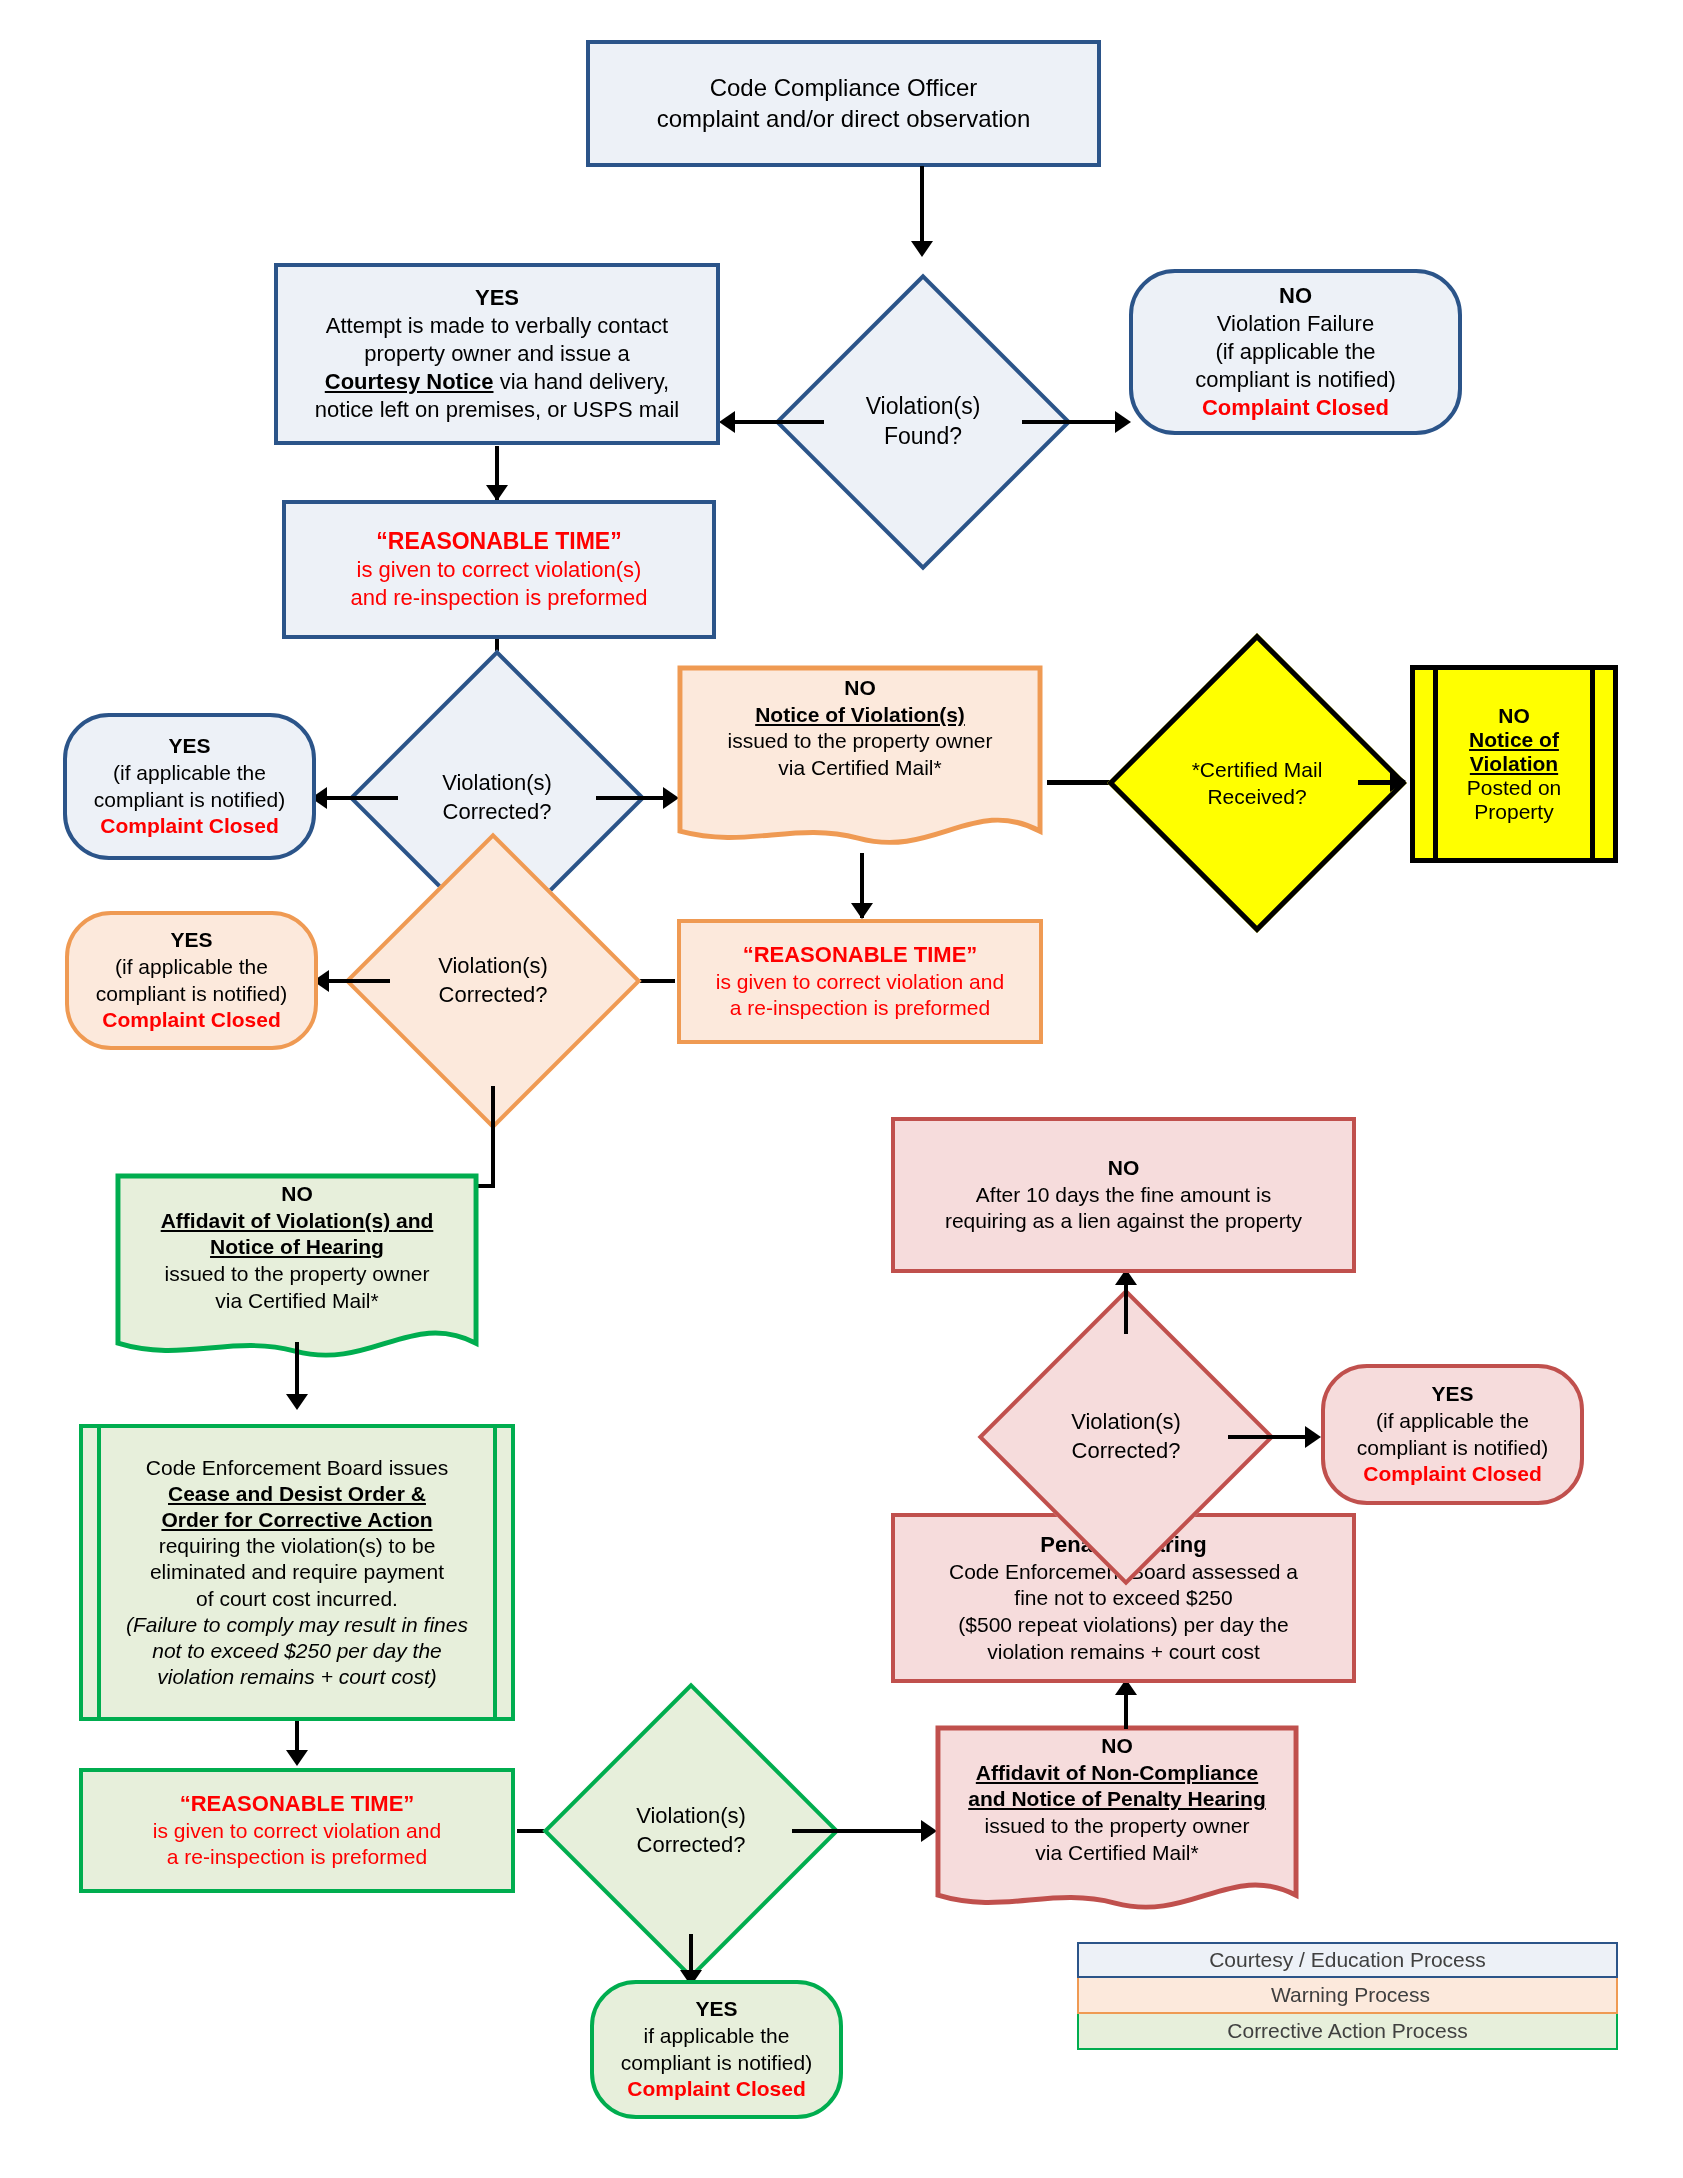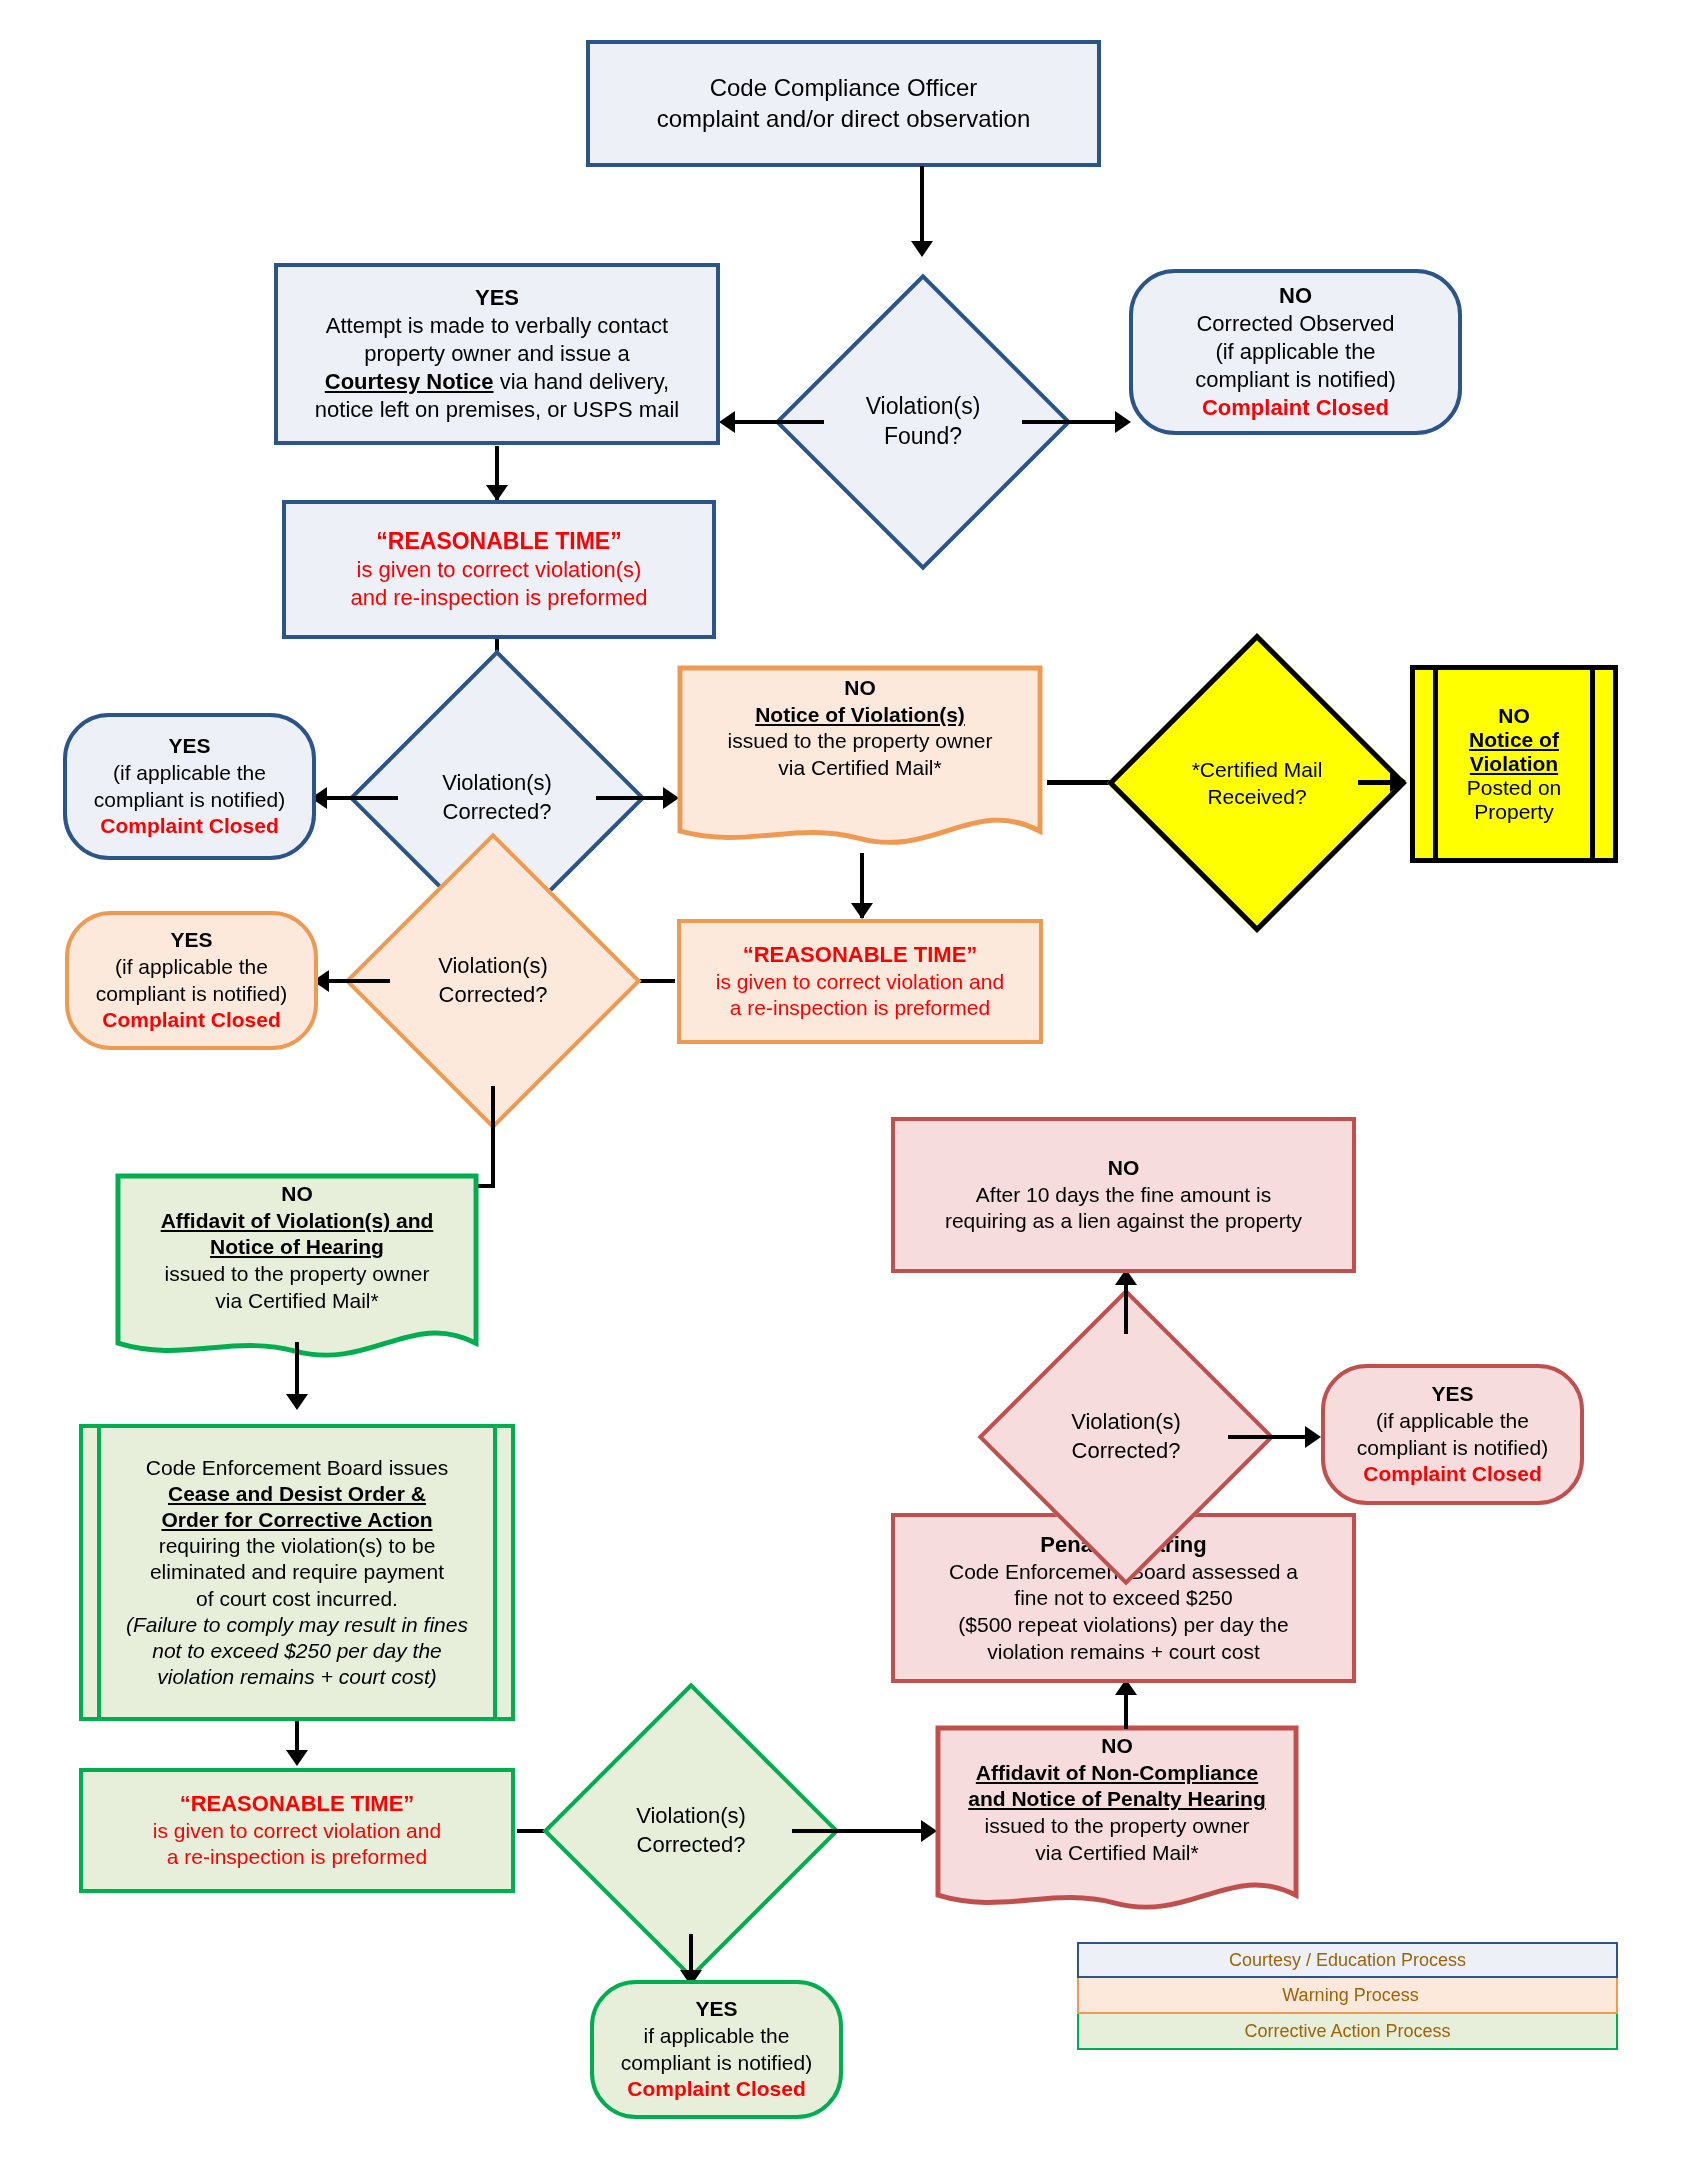--- a/index.html
+++ b/index.html
@@ -50,21 +50,21 @@
   .arw.right{border-top:11px solid transparent;border-bottom:11px solid transparent;border-left:16px solid #000;}
 
   .red-t{color:#ff0000;font-weight:bold;}
   .red-n{color:#ff0000;}
   .b{font-weight:bold;}
   .u{text-decoration:underline;font-weight:bold;}
   .i{font-style:italic;}
 
   
   #legend{position:absolute;left:1088;top:1942px;width:541px;}
-  .lrow{box-sizing:border-box;height:36px;display:flex;align-items:center;justify-content:center;font-size:18px;color:#a16207;}
+  .lrow{box-sizing:border-box;height:36px;display:flex;align-items:center;justify-content:center;font-size:21px;color:#404040;}
   .lrow.l1{background:#edf1f7;border:2px solid #2b5489;}
   .lrow.l2{background:#fce9dc;border:2px solid #ef9a53;border-top:none;padding-left:6px;}
   .lrow.l3{background:#e7efdb;border:2px solid #00ad4f;border-top:none;}
   .lrow.l4{background:#f6dcdc;border:2px solid #c0504d;border-top:none;}
 </style>
 </head>
 <body>
 
 <div id="stage">
 
@@ -101,21 +101,21 @@
       <div>property owner and issue a</div>
       <div><span class="u">Courtesy Notice</span>
            <span>via hand delivery,</span></div>
       <div>notice left on premises, or USPS mail</div>
     </div>
   </div>
 
   <div class="node oval blue" style="left:1129px;top:269px;width:333px;height:166px;">
     <div class="txt" style="font-size:22px;">
       <div class="b">NO</div>
-      <div>Corrected Observed</div>
+      <div>Violation Failure</div>
       <div>(if applicable the</div>
       <div>compliant is notified)</div>
       <div class="red-t">Complaint Closed</div>
     </div>
   </div>
 
   <div class="ln" style="left:495px;top:446px;width:4px;height:59px;"></div>
   <div class="arw down" style="left:486px;top:485px;"></div>
 
   <div class="node blue" style="left:282px;top:500px;width:434px;height:139px;">

